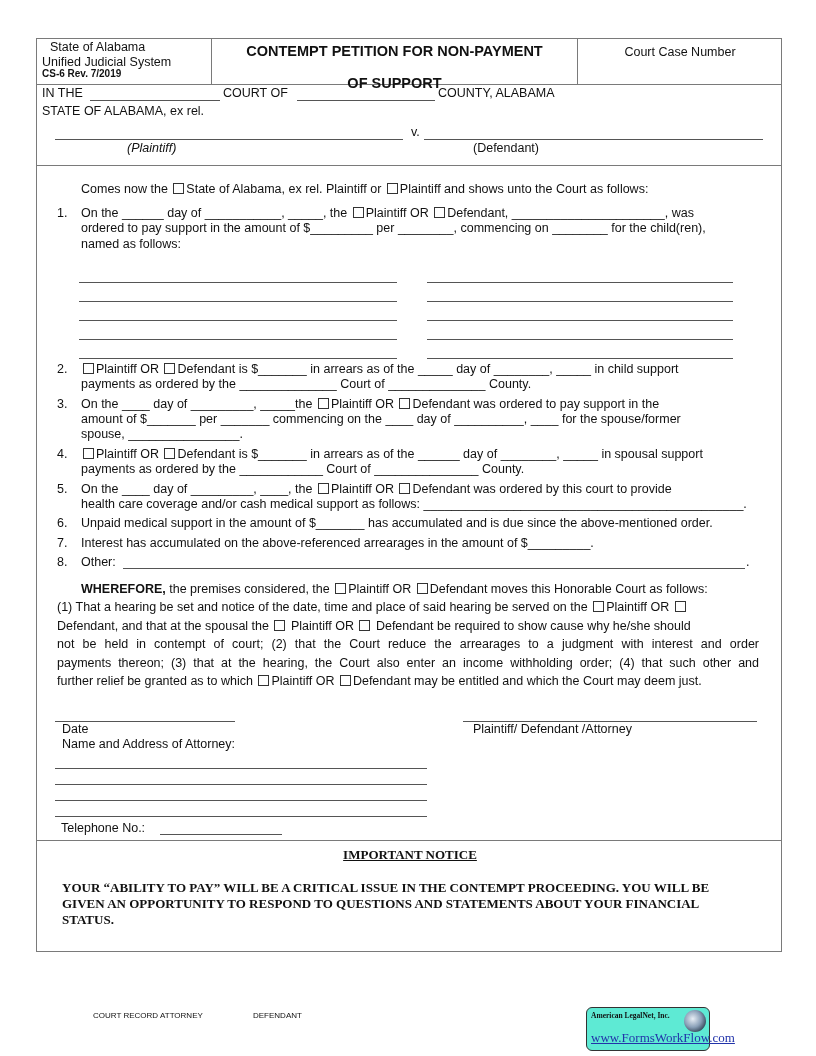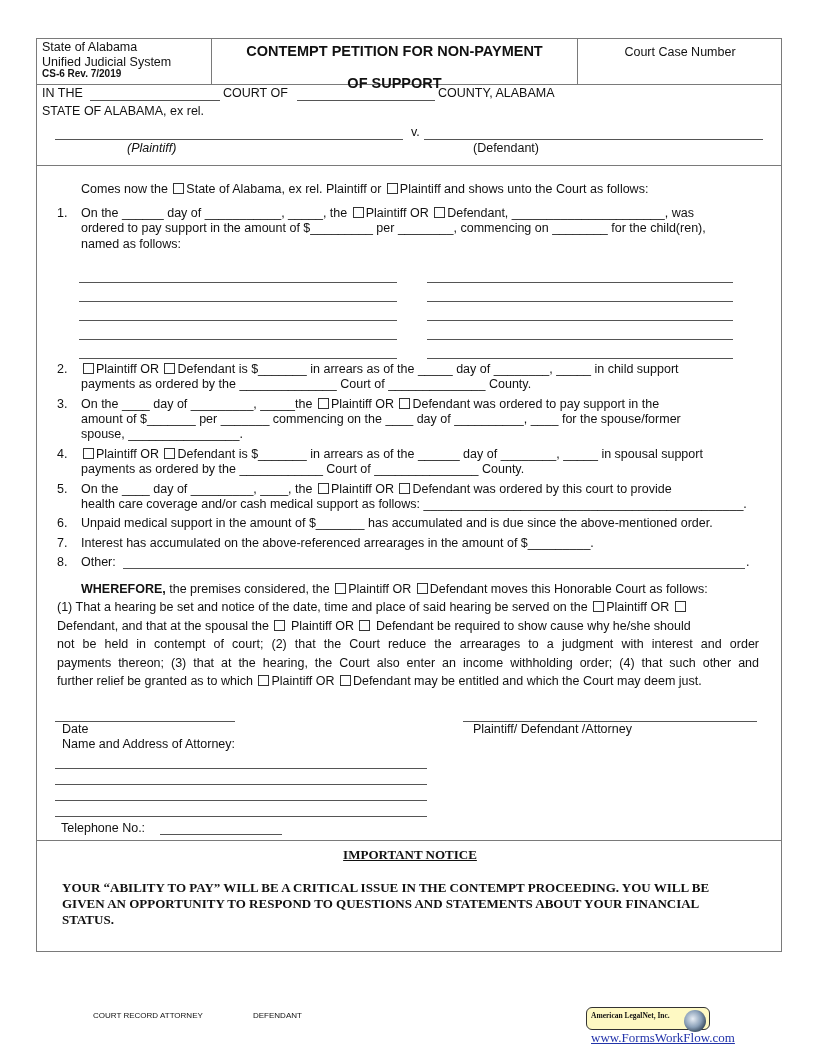--- a/index.html
+++ b/index.html
@@ -13,40 +13,40 @@
   .t { position: absolute; white-space: nowrap; line-height: 15px; }
   .hdr-small { font-size: 12.5px; line-height: 14px; }
   .hdr-tiny { font-size: 10px; font-weight: bold; }
   .title { font-weight: bold; font-size: 14.5px; text-align: center; line-height: 18px; }
   .cb { display: inline-block; width: 11px; height: 11px; border: 1px solid #333;
         vertical-align: -1px; box-sizing: border-box; margin: 0 2px; background: #fff; }
   .notice { font-family: "Liberation Serif", serif; font-weight: bold; font-size: 13px; line-height: 16px; }
   .notice-title { text-decoration: underline; }
   .just { text-align: justify; text-align-last: justify; }
   .footer-lbl { font-size: 8px; letter-spacing: 0px; }
-  .logo { position: absolute; left: 586px; top: 1007px; width: 124px; height: 23px;
-          border: 1.5px solid #333; border-radius: 6px; box-sizing: border-box; background: #fef9c3; }
+  .logo { position: absolute; left: 586px; top: 1007px; width: 124px; height: 44px;
+          border: 1.5px solid #333; border-radius: 6px; box-sizing: border-box; background: #5eead4; }
   .logo-l1 { position: absolute; left: 4px; top: 3px; font-family: "Liberation Serif", serif;
              font-weight: bold; font-size: 7.5px; color: #111; }
   .logo-l2 { position: absolute; left: 4px; top: 22px; font-family: "Liberation Serif", serif;
              font-size: 13px; color: #2233aa; text-decoration: underline; }
   .logo-globe { position: absolute; right: 3px; top: 2px; width: 22px; height: 22px; border-radius: 50%;
                 background: radial-gradient(circle at 40% 40%, #e8eef5 0%, #8aa0b8 45%, #2c3e50 80%); }
 </style>
 </head>
 <body>
 
 <div class="frame"></div>
 <div class="vline" style="left:211px; top:38px; height:47px;"></div>
 <div class="vline" style="left:577px; top:38px; height:47px;"></div>
 <div class="hline" style="left:36px; top:84px; width:746px;"></div>
 <div class="hline" style="left:36px; top:165px; width:746px;"></div>
 <div class="hline" style="left:36px; top:840px; width:746px;"></div>
 
-<div class="t hdr-small" style="left:42px; top:40px;">State of Alabama</div>
+<div class="t hdr-small" style="left:50px; top:40px;">State of Alabama</div>
 <div class="t hdr-small" style="left:42px; top:55px;">Unified Judicial System</div>
 <div class="t hdr-tiny" style="left:42px; top:68px; line-height:12px;">CS-6  Rev.  7/2019</div>
 <div class="t title" style="left:212px; top:42px; width:365px;">CONTEMPT PETITION FOR NON-PAYMENT</div>
 <div class="t title" style="left:212px; top:60px; width:365px;margin-top:14px;">OF SUPPORT</div>
 <div class="t" style="left:578px; top:45px; width:204px; text-align:center;">Court Case Number</div>
 
 <div class="t" style="left:42px; top:86px;">IN THE</div>
 <div class="uline" style="left:90px; top:100px; width:130px;"></div>
 <div class="t" style="left:223px; top:86px;">COURT OF</div>
 <div class="uline" style="left:297px; top:100px; width:138px;"></div>

